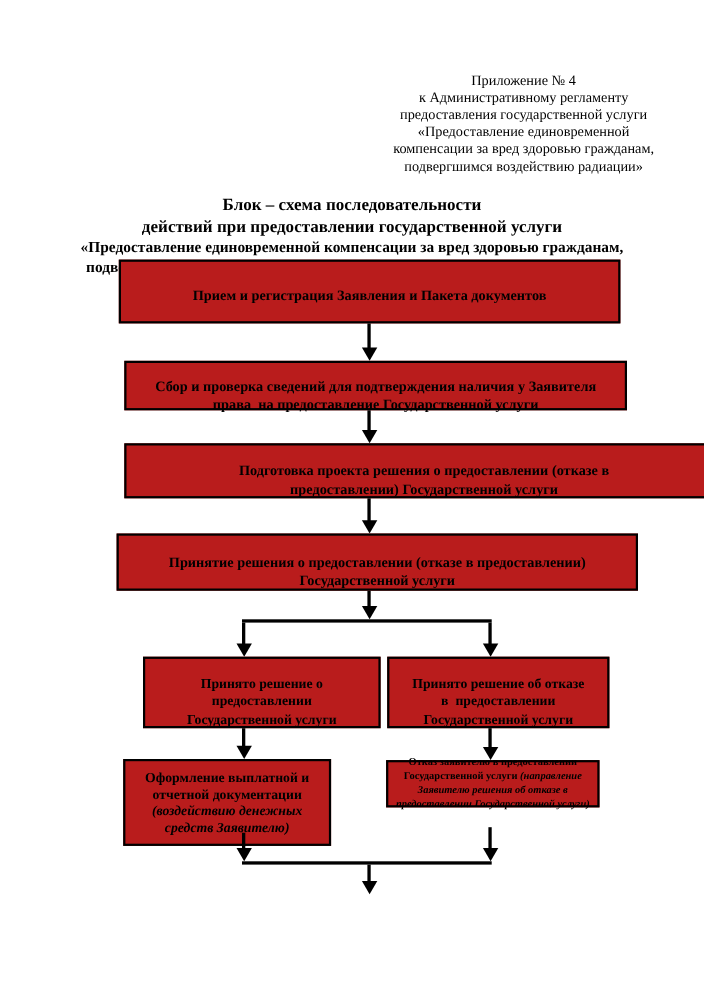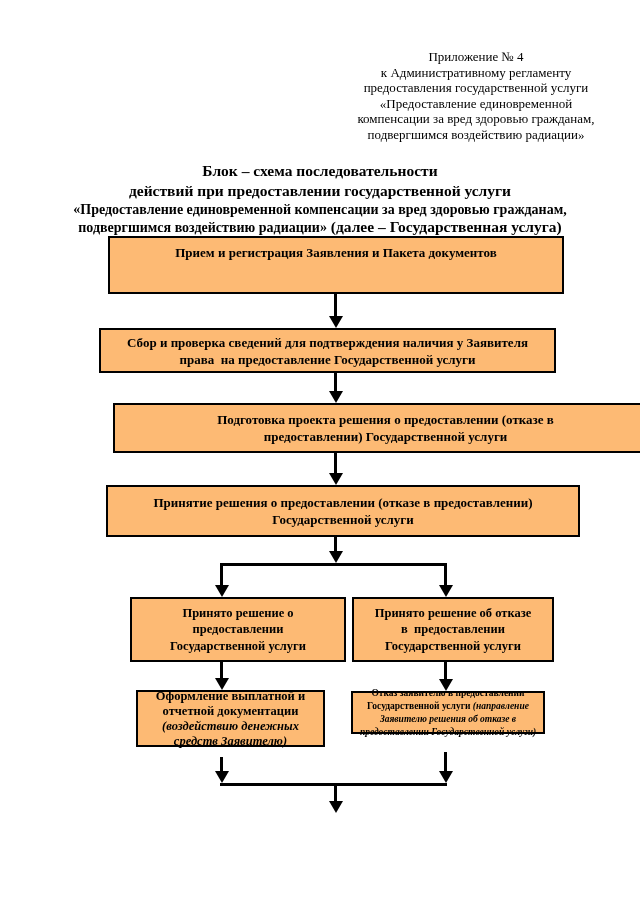--- a/index.html
+++ b/index.html
@@ -2,35 +2,35 @@
 <html><head>
 <meta charset="utf-8">
 <style>
   html,body { margin:0; padding:0; background:#ffffff; }
   .page {
     position:relative; width:640px; height:905px;
     background:#ffffff; color:#000;
     font-family:"Liberation Serif", serif;
     overflow:hidden;
   }
-  .txt { white-space:pre-line; }
+  .txt { white-space:pre-line;margin-top:16px; }
   .appendix {
     position:absolute; left:320px; top:49px; width:312px;
     text-align:center; font-size:13px; line-height:15.6px;
   }
   .title {
     position:absolute; left:18px; top:161px; width:604px;
     text-align:center; font-weight:bold;
   }
   .title-main { font-size:15.5px; line-height:19.5px; }
   .title-sub  { font-size:14px;  line-height:16.5px; margin-top:2px; }
   .title-sub .big { font-size:15.5px; }
   .box {
     position:absolute; box-sizing:border-box;
-    border:2px solid #000; background:#fdba74;
+    border:2px solid #000; background:#b91c1c;
     display:flex; align-items:center; justify-content:center;
     text-align:center; font-weight:bold;
   }
   .box .txt { display:inline; }
   .top-align { align-items:flex-start; }
   .stem { position:absolute; width:3px; background:#000; }
   .hbar { position:absolute; height:3px; background:#000; }
   .ah {
     position:absolute; width:0; height:0;
     border-left:7px solid transparent; border-right:7px solid transparent;
@@ -61,21 +61,21 @@
     <div class="title-sub"><span class="txt">«Предоставление единовременной компенсации за вред здоровью гражданам,
 подвергшимся воздействию радиации»</span><span class="big txt"> (далее – Государственная услуга)</span></div>
   </div>
 
   <div class="box top-align f13" style="left:108px; top:236px; width:456px; height:58px; padding-top:6px;">
     <span class="txt">Прием и регистрация Заявления и Пакета документов</span>
   </div>
   <div class="stem" style="left:334px; top:294px; height:23px;"></div>
   <div class="ah" style="left:329px; top:316px;"></div>
 
-  <div class="box f13" style="left:99px; top:328px; width:457px; height:45px;">
+  <div class="box f13" style="left:113px; top:328px; width:457px; height:45px;">
     <span class="txt">Сбор и проверка сведений для подтверждения наличия у Заявителя
 права&nbsp; на предоставление Государственной услуги</span>
   </div>
   <div class="stem" style="left:334px; top:373px; height:19px;"></div>
   <div class="ah" style="left:329px; top:391px;"></div>
 
   <div class="box f13" style="left:113px; top:403px; width:545px; height:50px;align-items:center;">
     <span class="txt">Подготовка проекта решения о предоставлении (отказе в
 предоставлении) Государственной услуги</span>
   </div>
@@ -105,21 +105,21 @@
     <span class="txt">Принято решение об отказе
 в&nbsp; предоставлении
 Государственной услуги</span>
   </div>
 
   <div class="stem" style="left:220px; top:662px; height:17px;"></div>
   <div class="ah" style="left:215px; top:678px;"></div>
   <div class="stem" style="left:444px; top:662px; height:18px;"></div>
   <div class="ah" style="left:439px; top:679px;"></div>
 
-  <div class="box f11" style="left:136px; top:690px; width:189px; height:57px; padding:4px 4px;">
+  <div class="box f11" style="left:112px; top:690px; width:189px; height:79px; padding:4px 4px;">
     <span><span class="txt">Оформление выплатной и
 отчетной документации
 </span><span class="txt it">(воздействию денежных
 средств Заявителю)</span></span>
   </div>
 
   <div class="box f9" style="left:351px; top:691px; width:194px; height:43px; padding:2px 3px;">
     <span><span class="txt">Отказ заявителю в предоставлении
 Государственной услуги </span><span class="txt it">(направление
 Заявителю решения об отказе в

